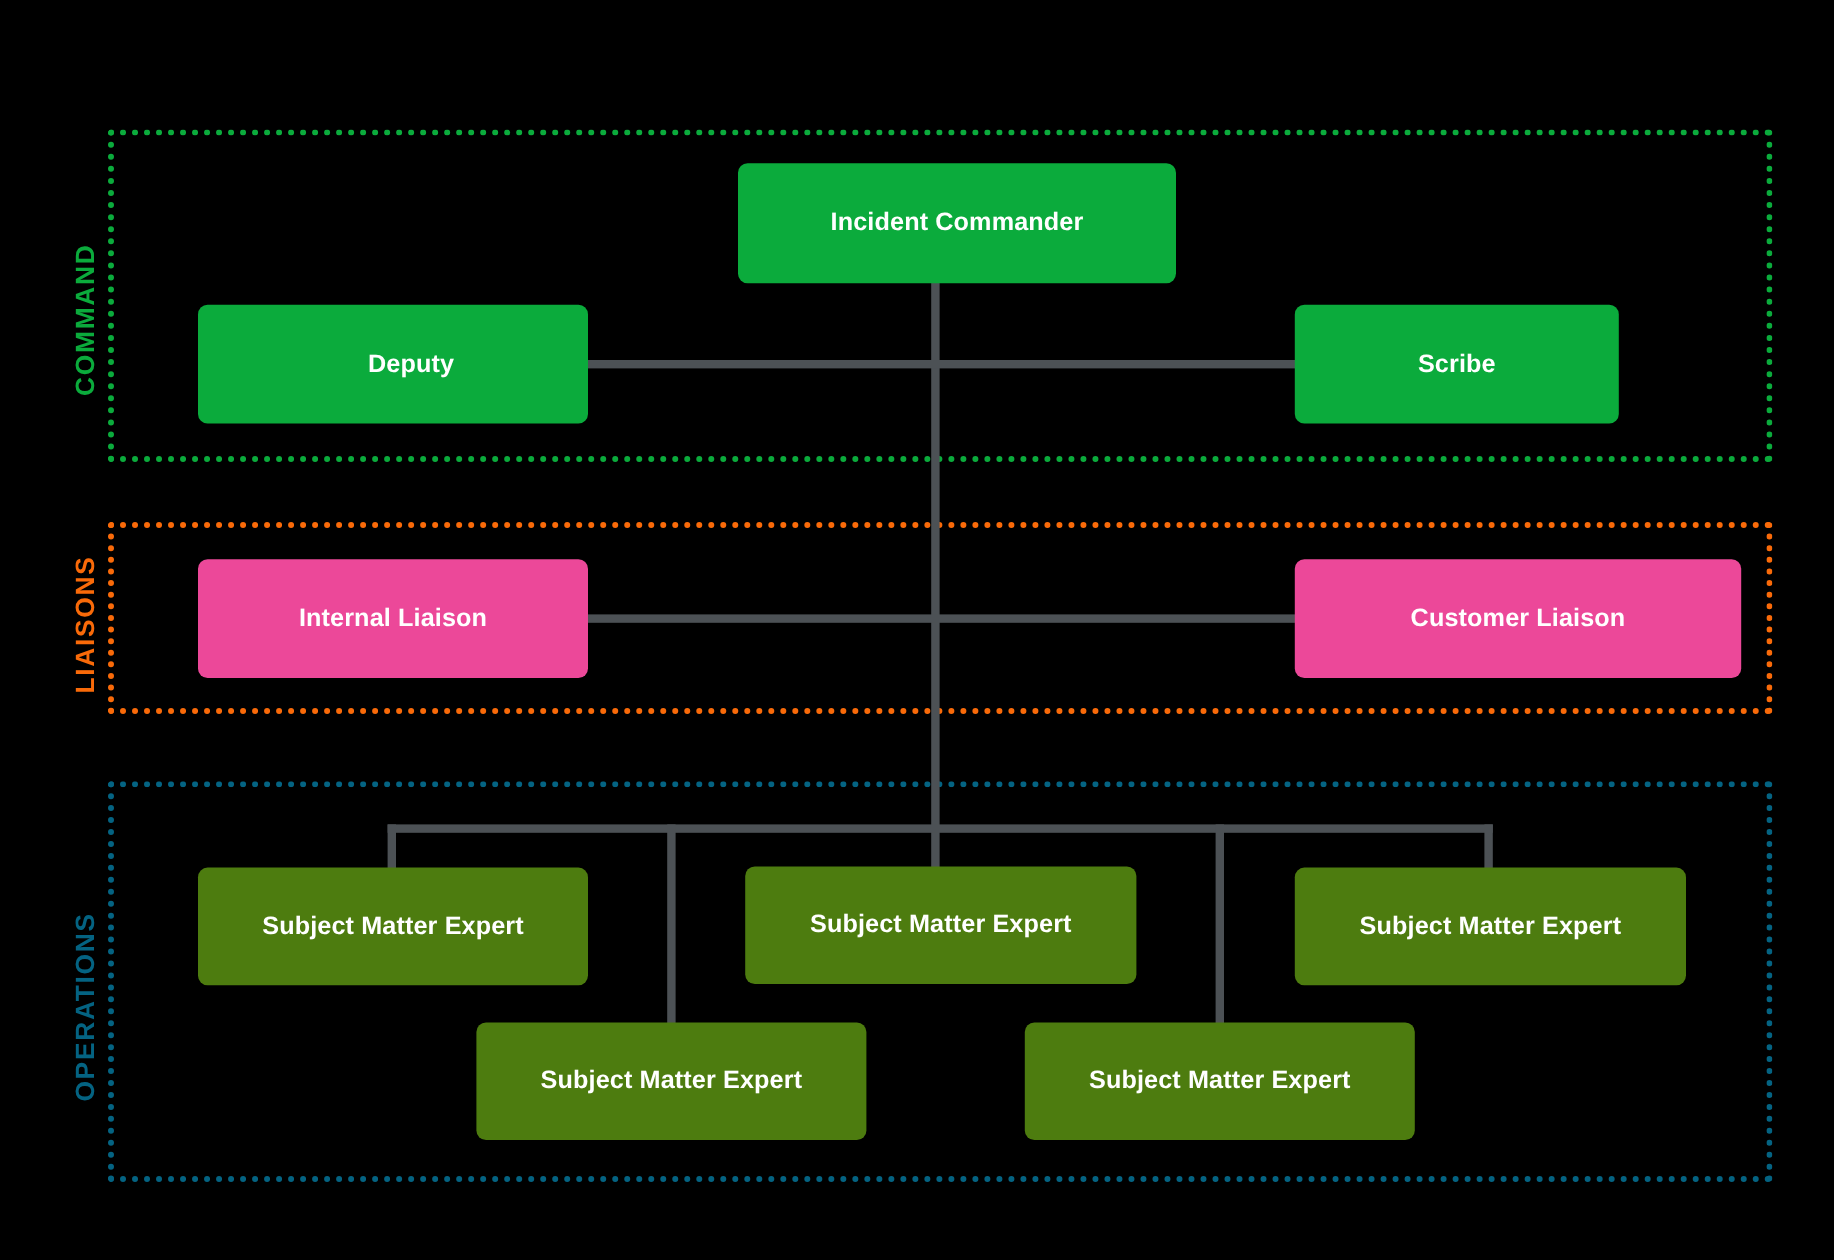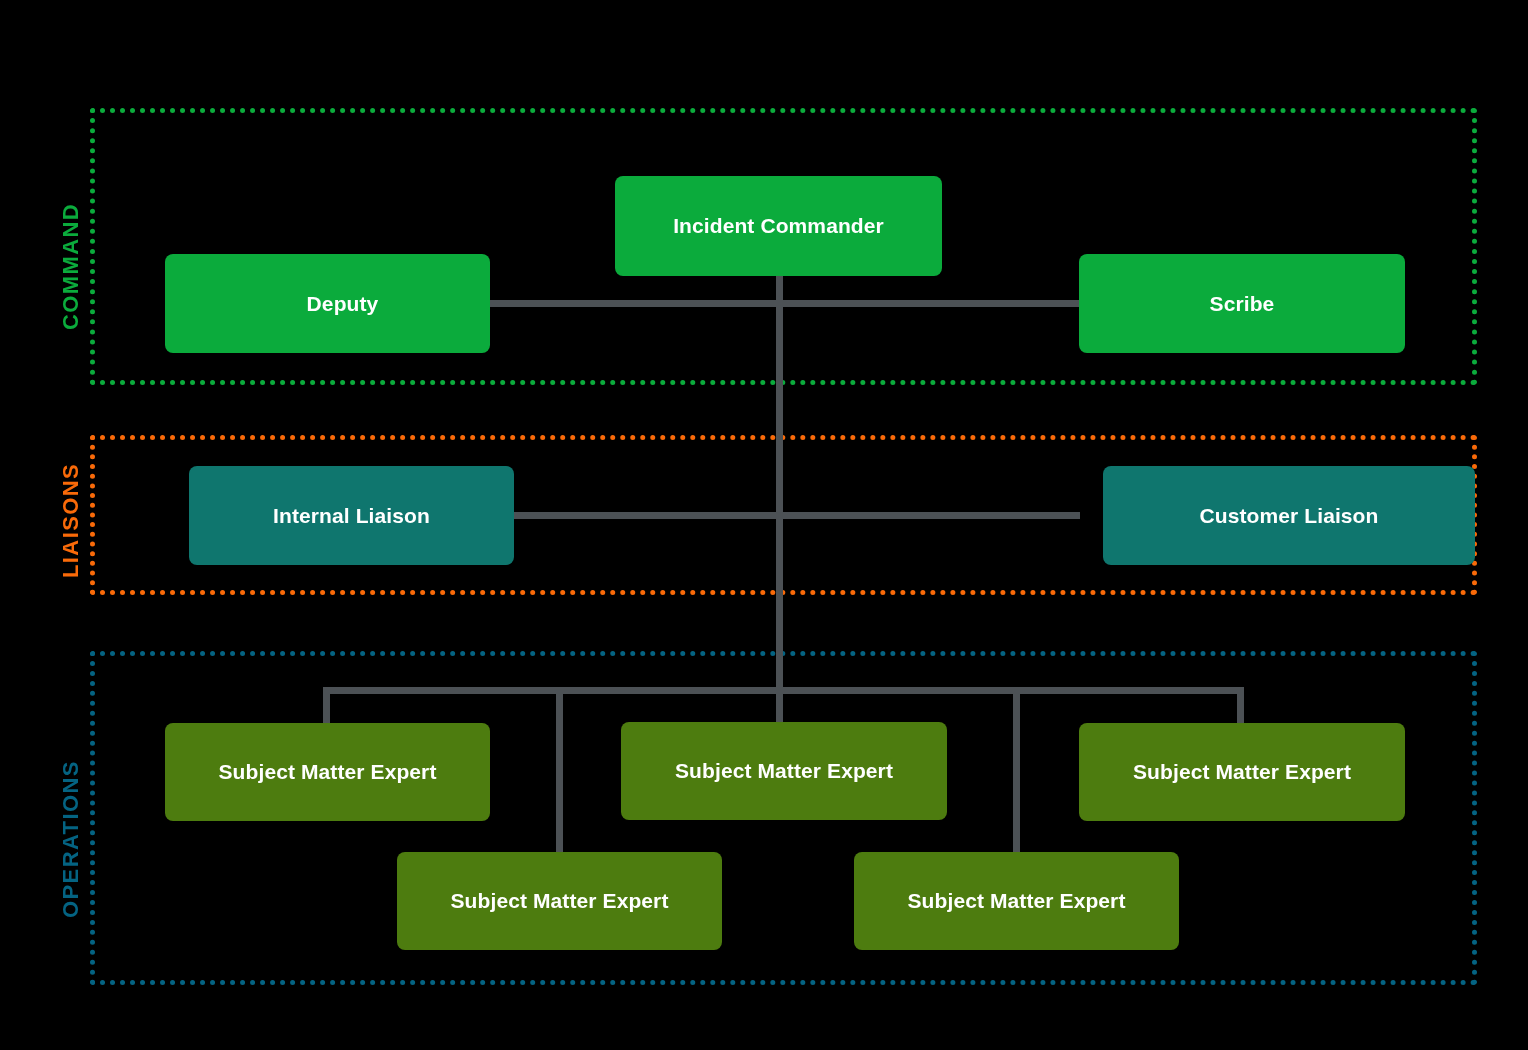--- a/index.html
+++ b/index.html
@@ -52,21 +52,21 @@
     justify-content: center;
     color: #ffffff;
     font-weight: 700;
     font-size: 21px;
     letter-spacing: 0.1px;
     text-align: center;
     line-height: 1.2;
     padding: 4px 10px;
   }
   .node.command  { background: #0bab3c; }
-  .node.liaison  { background: #0f766e; margin-left: 24px; }
+  .node.liaison  { background: #ec4899; }
   .node.ops      { background: #4d7c0f; }
 </style>
 </head>
 <body>
 
 <div id="canvas">
 
   <div class="group-box" style="left:90px; top:108px; width:1387px; height:277px; border-color:#0bab3c;"></div>
 
   <div class="group-box" style="left:90px; top:435px; width:1387px; height:160px; border-color:#f96a09;"></div>
@@ -88,25 +88,25 @@
   <div class="line" style="left:323px; top:687px; width:921px; height:7px;"></div>
 
   <div class="line" style="left:323px; top:687px; width:7px; height:38px;"></div>
 
   <div class="line" style="left:556px; top:687px; width:7px; height:168px;"></div>
 
   <div class="line" style="left:1013px; top:687px; width:7px; height:168px;"></div>
 
   <div class="line" style="left:1237px; top:687px; width:7px; height:38px;"></div>
 
-  <div class="node command" style="left:615px; top:136px; width:327px; height:100px;margin-top:40px;">Incident Commander</div>
+  <div class="node command" style="left:615px; top:136px; width:365px; height:100px;">Incident Commander</div>
 
   <div class="node command" style="left:165px; top:254px; width:325px; height:99px;padding-left:40px;">Deputy</div>
 
-  <div class="node command" style="left:1079px; top:254px; width:326px; height:99px;">Scribe</div>
+  <div class="node command" style="left:1079px; top:254px; width:270px; height:99px;">Scribe</div>
 
   <div class="node liaison" style="left:165px; top:466px; width:325px; height:99px;">Internal Liaison</div>
 
   <div class="node liaison" style="left:1079px; top:466px; width:372px; height:99px;">Customer Liaison</div>
 
   <div class="node ops" style="left:165px; top:723px; width:325px; height:98px;">Subject Matter Expert</div>
 
   <div class="node ops" style="left:621px; top:722px; width:326px; height:98px;">Subject Matter Expert</div>
 
   <div class="node ops" style="left:1079px; top:723px; width:326px; height:98px;">Subject Matter Expert</div>

